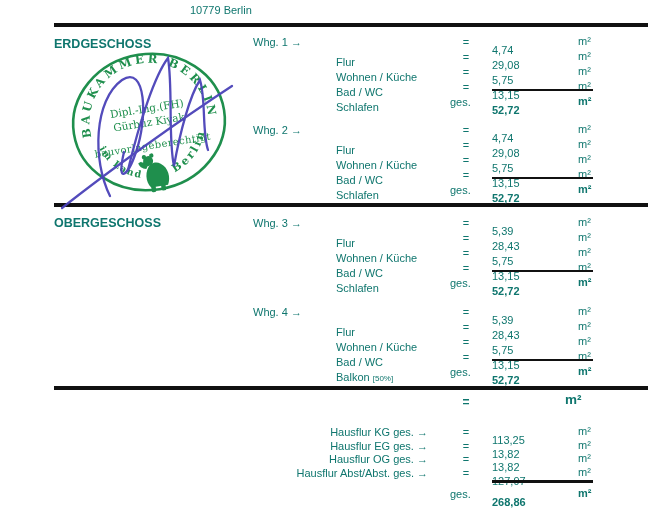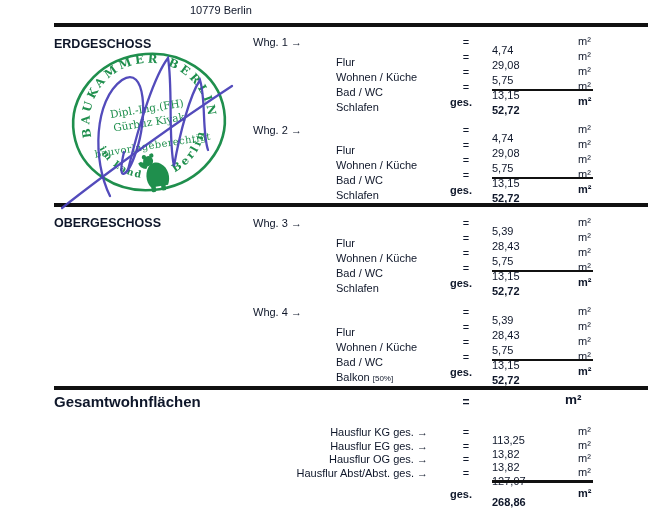--- a/index.html
+++ b/index.html
@@ -1,26 +1,26 @@
 <!DOCTYPE html>
 <html><head>
 <meta charset="utf-8">
 <style>
   html,body{margin:0;padding:0;background:#fff;}
   #page{position:relative;width:650px;height:524px;background:#ffffff;
-        font-family:"Liberation Sans",sans-serif;color:#0f172a;overflow:hidden;}
+        font-family:"Liberation Sans",sans-serif;color:#0f766e;overflow:hidden;}
   .t{position:absolute;font-size:11px;line-height:13px;white-space:nowrap;}
   .rule{position:absolute;left:54px;width:594px;height:3.5px;background:#111;}
   .sec-title{position:absolute;left:54px;font-size:12.5px;line-height:14px;font-weight:bold;white-space:nowrap;}
   .whg{left:253px;text-align:center;}
   .lbl{left:336px;margin-top:20px;}
   .eq{left:458px;width:16px;text-align:center;}
   .val{left:492px;width:100px;text-align:left;margin-top:8px;}
   .unit{left:578px;margin-top:-1px;}
-  .ges{left:450px;font-weight:bold;}
+  .ges{left:450px;font-weight:normal;}
   .b{font-weight:bold;}
   .note{font-size:8px;}
   .sum-line{position:absolute;left:492px;width:101px;height:2px;background:#111;}
   .sum-line.thick{height:3px;}
   .hf-lbl{left:170px;width:258px;text-align:right;}
   .grand-label{position:absolute;left:54px;font-size:15px;line-height:17px;font-weight:bold;white-space:nowrap;}
   .grand-val{position:absolute;left:454px;width:106px;text-align:right;font-size:13.5px;line-height:16px;font-weight:bold;white-space:nowrap;}
   .grand-unit{position:absolute;left:565px;font-size:13.5px;line-height:16px;font-weight:bold;white-space:nowrap;}
   .grand-eq{font-size:12px;font-weight:bold;}
   .stamp-arc{font-family:"DejaVu Serif",serif;font-size:11.5px;font-weight:bold;letter-spacing:3.2px;}
@@ -37,21 +37,20 @@
 
   <div class="t" style="left:190px;top:4px">10779 Berlin</div>
 
   <div class="rule" style="top:23px"></div>
   <div class="rule" style="top:203px"></div>
   <div class="rule" style="top:386px"></div>
 
   <div class="sec-title" style="top:37px">ERDGESCHOSS</div>
   <div class="sec-title" style="top:216px">OBERGESCHOSS</div>
 
-  <div class="grand-label" style="top:393px">Gesamtwohnflächen</div>
   <div class="t eq grand-eq" style="top:396px">=</div>
   <div class="grand-unit" style="top:392px">m²</div>
 
   <svg style="position:absolute;left:52px;top:40px" width="200" height="190" viewBox="0 0 200 190">
     <defs>
       <path id="arcTop" d="M 39 95 A 59.4 59.4 0 1 1 155 95" fill="none"></path>
       <path id="arcBottom" d="M 41 88 A 56.3 56.3 0 0 0 153 88" fill="none"></path>
     </defs>
     <g transform="rotate(-9 97 82)">
       <ellipse cx="97" cy="82" rx="76" ry="68" fill="none" stroke-width="2.6" stroke="#1f8f4d"></ellipse>

